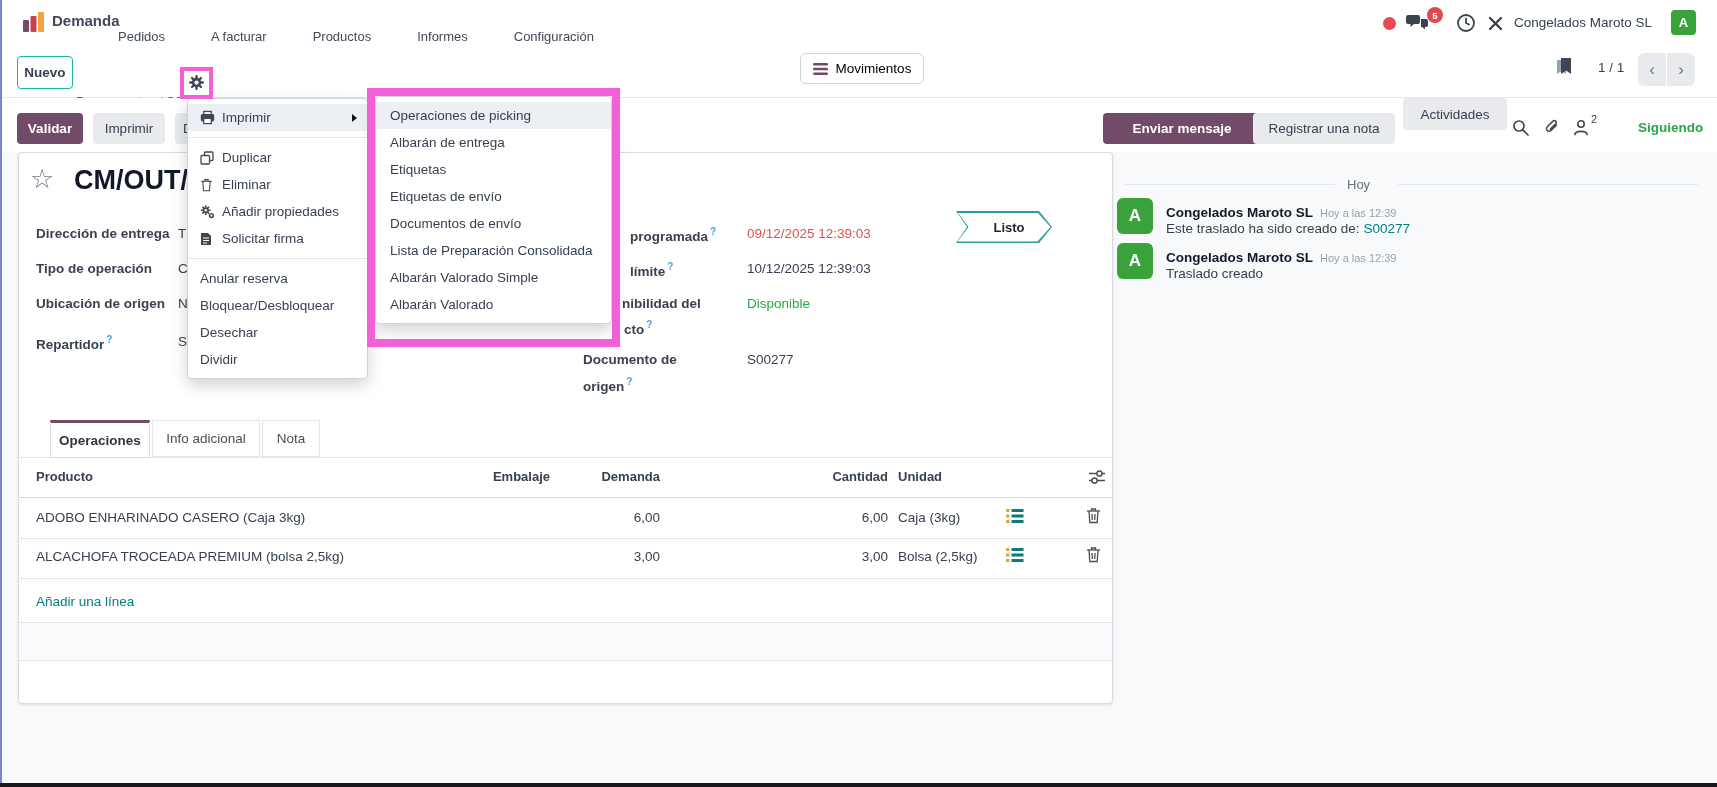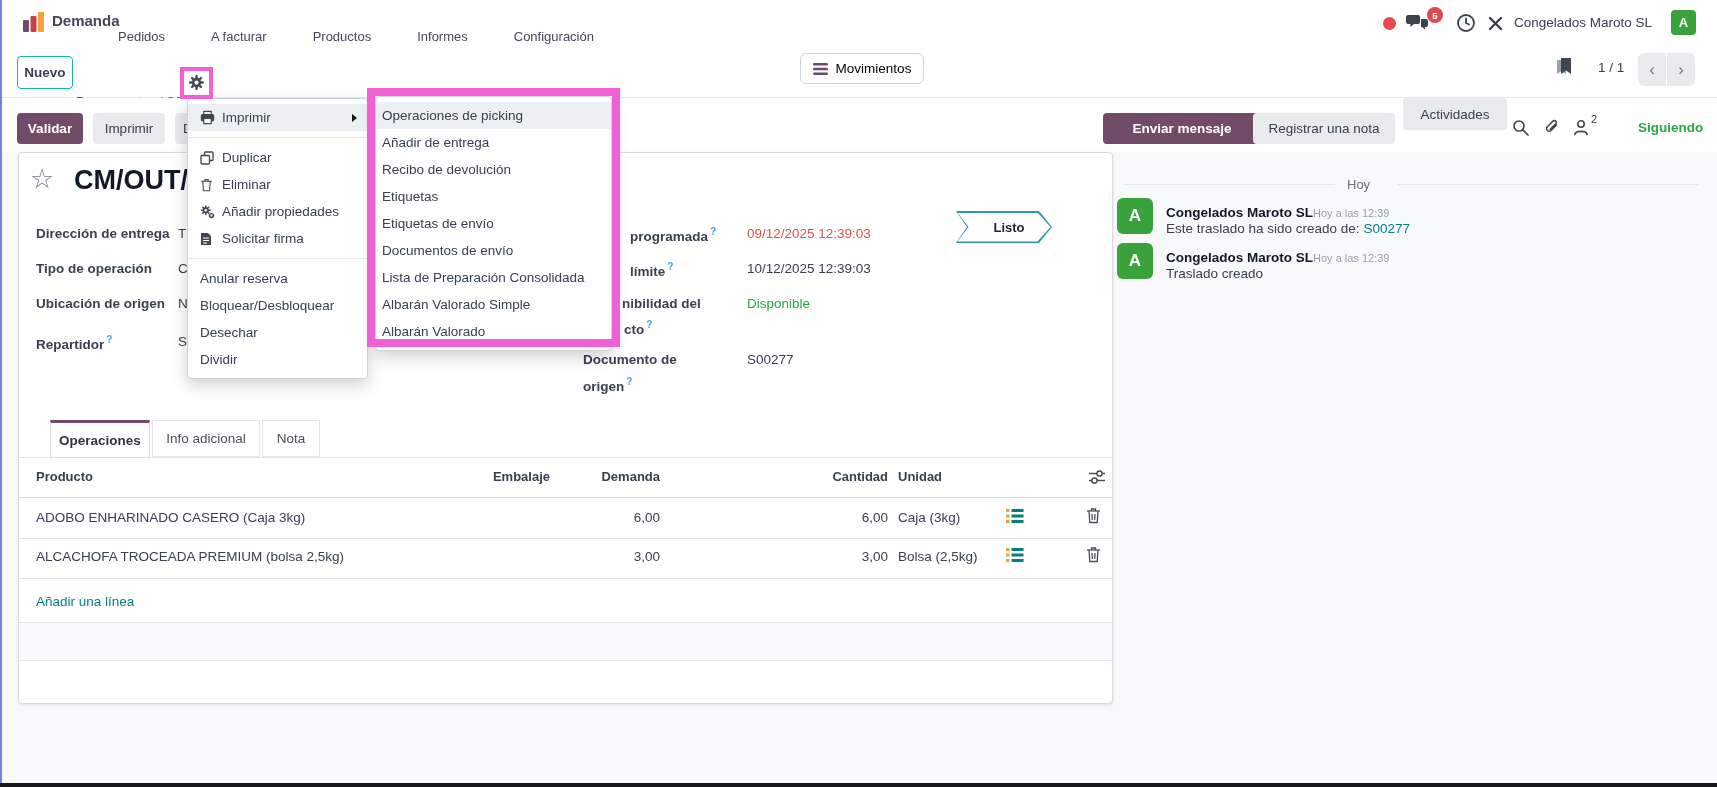--- a/index.html
+++ b/index.html
@@ -56,30 +56,30 @@
   .thead{position:absolute;font-size:13px;font-weight:bold;color:#374151;white-space:nowrap}
   .tcell{position:absolute;font-size:13.5px;color:#374151;white-space:nowrap}
   .num{text-align:right}
   .addline{position:absolute;left:36px;top:594px;font-size:13.5px;color:#017e84;cursor:pointer}
   .grayrow{position:absolute;left:19px;top:623px;width:1093px;height:37px;background:#fafbfc}
   
   .divline{position:absolute;height:1px;background:#e3e6ea}
   .hoy{position:absolute;left:1347px;top:177px;font-size:13px;color:#69707c}
   .msg-avatar{position:absolute;width:36px;height:36px;border-radius:6px;background:#3aa23a;color:#fff;font-size:17px;font-weight:bold;display:flex;align-items:center;justify-content:center}
   .msg-author{font-size:13.5px;font-weight:bold;color:#111827}
-  .msg-time{font-size:11px;color:#98a1ac;font-weight:normal}
+  .msg-time{font-size:11px;color:#98a1ac;margin-left:7px;font-weight:normal}
   .msg-body{font-size:13.5px;color:#374151;}
   
   .panel{position:absolute;background:#fff;border:1px solid #cfd3d9;border-radius:4px;box-shadow:0 6px 16px rgba(0,0,0,.18);z-index:20;padding:5px 0}
   .mitem{height:27px;display:flex;align-items:center;padding:0 12px;font-size:13.5px;color:#374151;cursor:pointer;position:relative;white-space:nowrap}
   .mitem.hl{background:#ecf0f4}
   .mitem .ic{width:22px;display:flex;align-items:center}
   .msep{height:1px;background:#e6e8eb;margin:6px 0}
   .caret-r{position:absolute;right:10px;width:0;height:0;border-left:5px solid #111;border-top:4px solid transparent;border-bottom:4px solid transparent}
-  .subitem{height:27px;display:flex;align-items:center;padding:0 6px;font-size:13.5px;color:#374151;cursor:pointer;white-space:nowrap}
+  .subitem{height:27px;display:flex;align-items:center;padding:0 14px;font-size:13.5px;color:#374151;cursor:pointer;white-space:nowrap}
   .subitem.hl{background:#ecf0f4}
   
   .pinkbox{position:absolute;border:8px solid #f160d4;z-index:30;pointer-events:none}
   .pinkbox-sm{position:absolute;border:4px solid #f160d4;z-index:30;pointer-events:none}
   
   .leftaccent{position:absolute;left:0;top:0;width:2px;height:787px;background:#7b80da;z-index:40}
   .bottombar{position:absolute;left:0;top:783px;width:1717px;height:4px;background:#17171d;z-index:40}
   .iconbtn{cursor:pointer}
 </style>
 </head>
@@ -392,22 +392,21 @@
     <div class="mitem">
         <span>Desechar</span>
       </div>
     <div class="mitem">
         <span>Dividir</span>
       </div>
   </div>
 
   <div class="panel" style="left:375px;top:96px;width:237px;padding:5px 0">
     <div class="subitem hl">Operaciones de picking</div>
-    <div class="subitem">Añadir de entrega</div>
-    <div class="subitem">Recibo de devolución</div>
+    <div class="subitem">Albarán de entrega</div>
     <div class="subitem">Etiquetas</div>
     <div class="subitem">Etiquetas de envío</div>
     <div class="subitem">Documentos de envío</div>
     <div class="subitem">Lista de Preparación Consolidada</div>
     <div class="subitem">Albarán Valorado Simple</div>
     <div class="subitem">Albarán Valorado</div>
   </div>
 
   <div class="pinkbox-sm" style="left:180px;top:67px;width:33px;height:32px"></div>
   <div class="pinkbox" style="left:367px;top:88px;width:253px;height:259px"></div>

